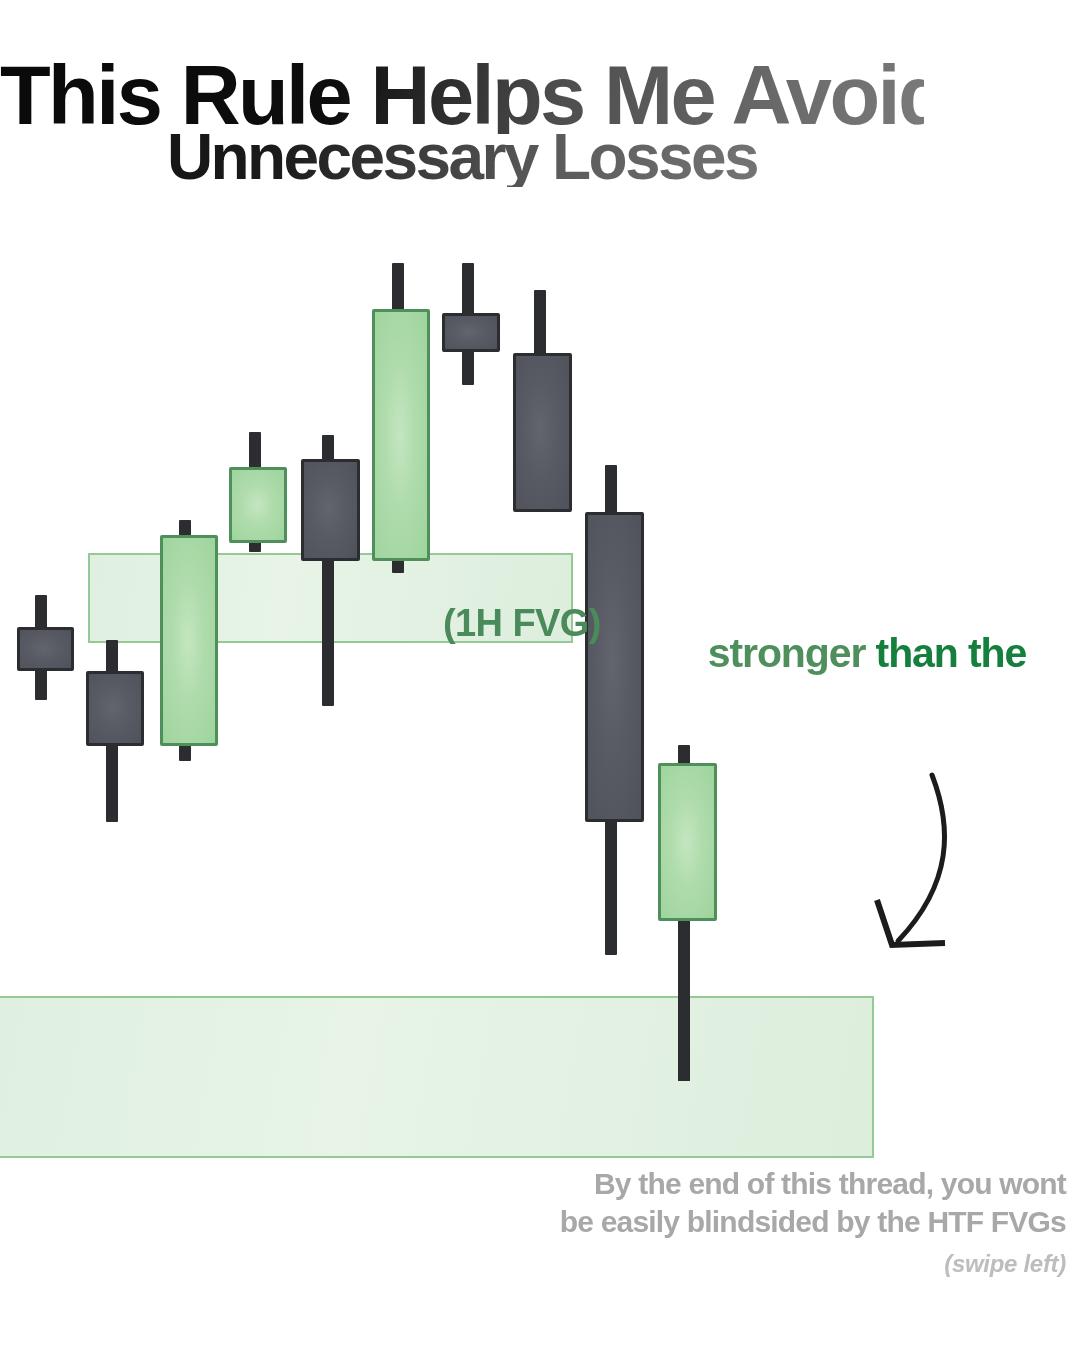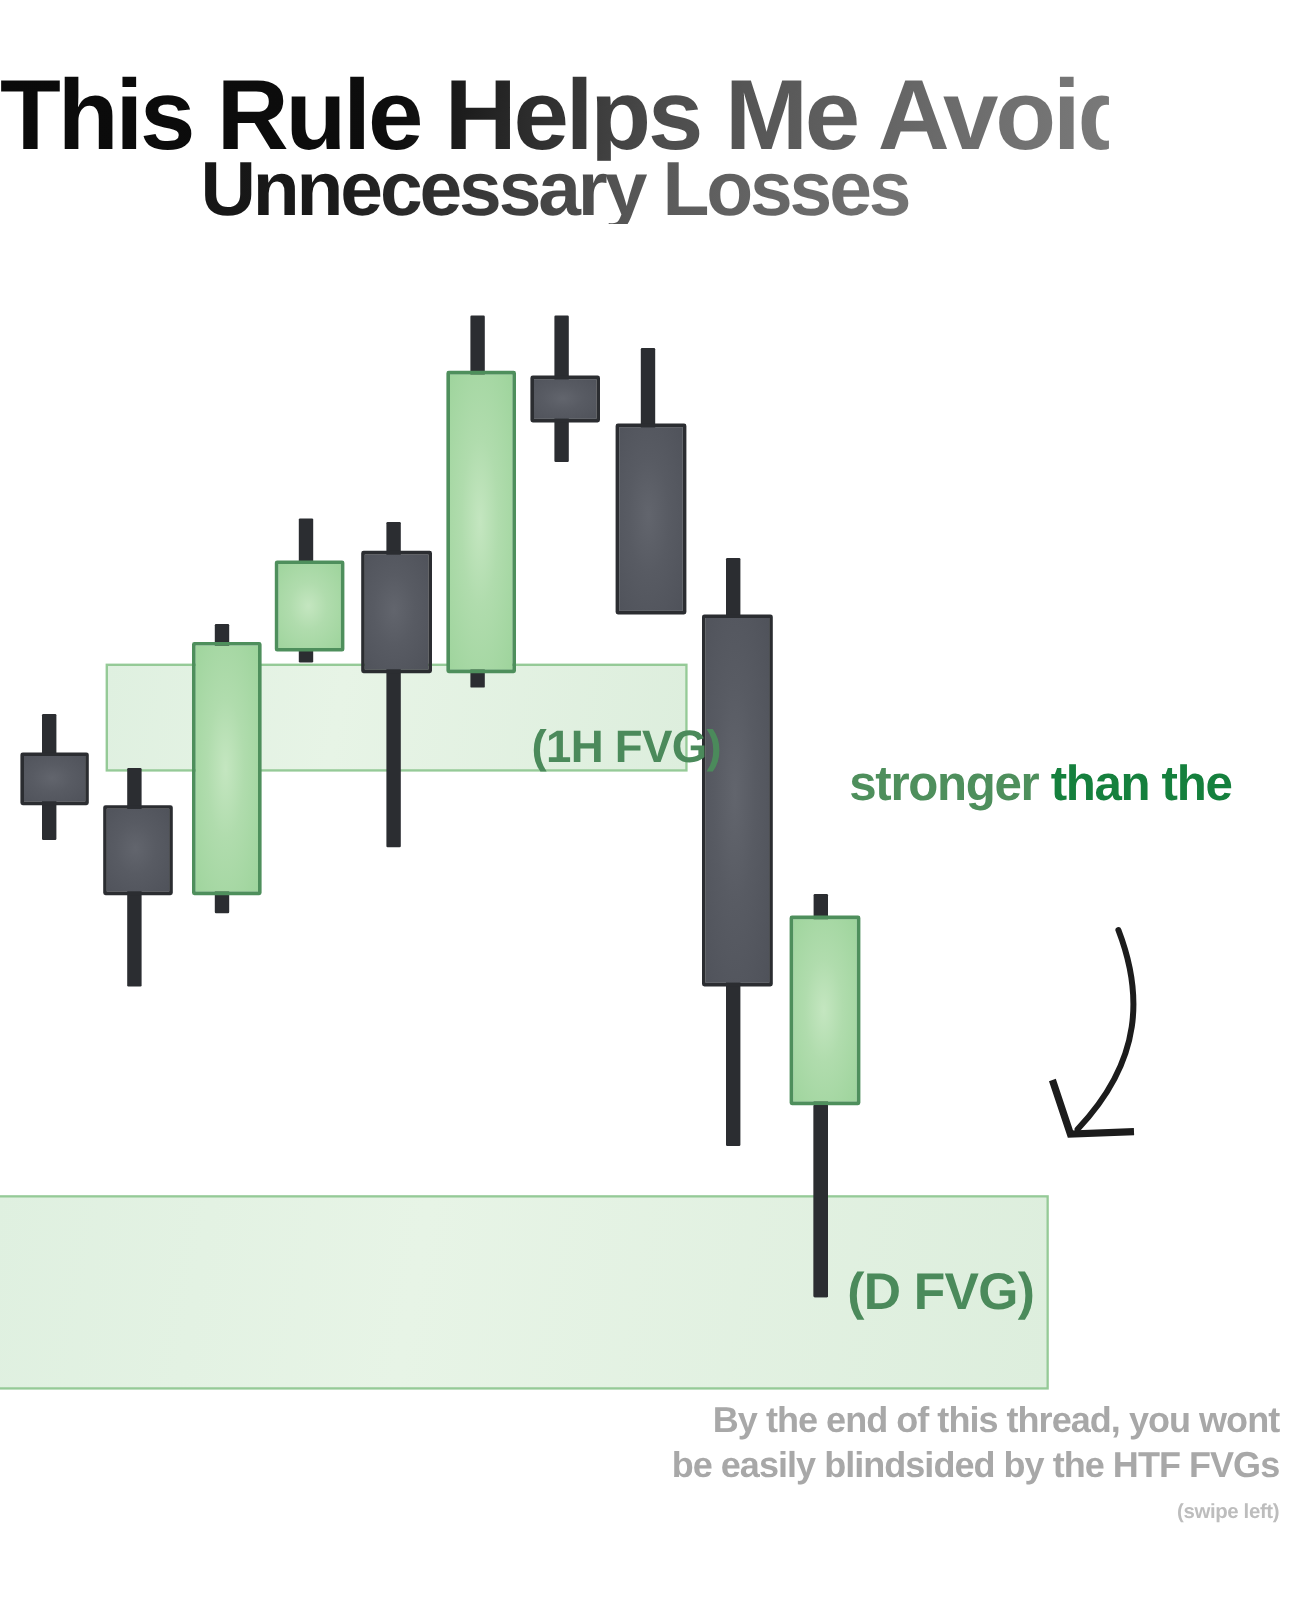--- a/index.html
+++ b/index.html
@@ -73,22 +73,22 @@
 
   .arrow{position:absolute;left:860px;top:755px;width:130px;height:210px;}
 
   
   .footer{
     position:absolute;left:420px;top:1165px;width:646px;
     text-align:right;color:#a8a8a8;
     font-size:30px;font-weight:700;letter-spacing:-0.8px;line-height:1.28;
   }
   .footer .swipe{
-    display:block;color:#bdbdbd;font-size:17px;font-weight:700;
-    letter-spacing:-0.3px;margin-top:7px;
+    display:block;color:#bdbdbd;font-size:24px;font-weight:700;
+    letter-spacing:-0.3px;margin-top:7px;font-style:italic;
   }
 </style>
 </head>
 <body>
 
 <div class="canvas">
 
   <div class="title-wrap">
     <span class="title-line l1">This Rule Helps Me Avoid</span>
     <span class="title-line l2">Unnecessary Losses</span>
@@ -112,21 +112,20 @@
       <div class="wick" style="left: 462px; top: 263px; width: 12px; height: 122px;"></div>
       <div class="body bear" style="left: 442px; top: 313px; width: 58px; height: 39px;"></div>
       <div class="wick" style="left: 534px; top: 290px; width: 12px; height: 70px;"></div>
       <div class="body bear" style="left: 513px; top: 353px; width: 59px; height: 159px;"></div>
       <div class="wick" style="left: 605px; top: 465px; width: 12px; height: 490px;"></div>
       <div class="body bear" style="left: 585px; top: 512px; width: 59px; height: 310px;"></div>
       <div class="wick" style="left: 678px; top: 745px; width: 12px; height: 336px;"></div>
       <div class="body bull" style="left: 658px; top: 763px; width: 59px; height: 158px;"></div>
       <div class="wick" style="left: 678px; top: 921px; width: 12px; height: 160px;"></div>
       <div class="fvg-label" id="fvg-1h-label" style="left: 443px; top: 562px; margin-top: 40px;">(1H FVG)</div>
-      <div class="fvg-label" id="fvg-d-label" style="left: 706px; top: 1053px;">(D FVG)</div>
     </div>
 
   <div class="callout">
     <span class="hl">stronger</span><span class="dk"> than the</span>
   </div>
 
   <svg class="arrow" viewBox="0 0 130 210">
     <path d="M72 20 C 92 72, 93 128, 38 186" fill="none" stroke="#1c1c1c" stroke-width="5" stroke-linecap="round"></path>
     <path d="M17 145 L 32 190 L 85 188" fill="none" stroke="#1c1c1c" stroke-width="6" stroke-linecap="butt" stroke-linejoin="miter"></path>
   </svg>

